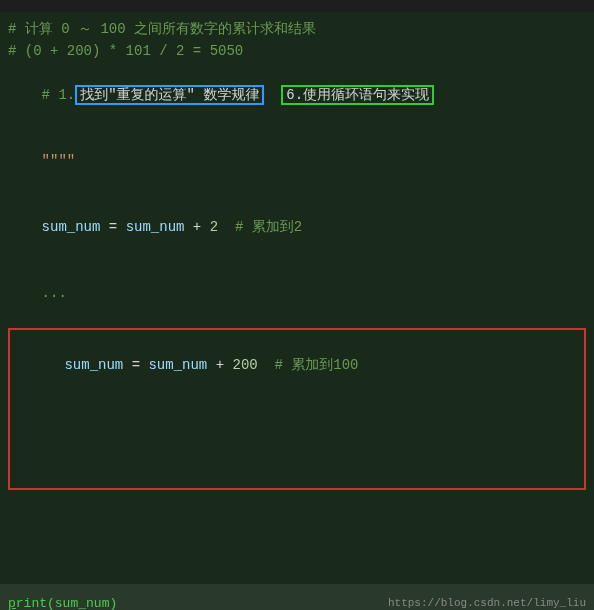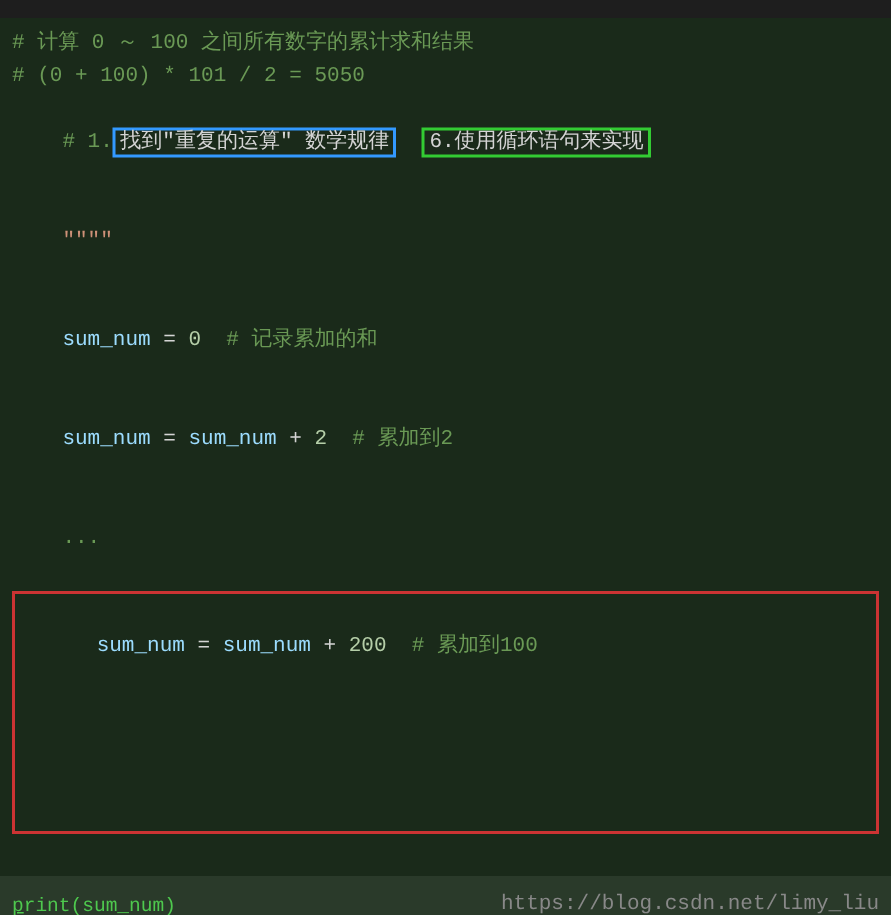--- a/index.html
+++ b/index.html
@@ -53,43 +53,40 @@
       left: 0;
       right: 0;
       height: 38px;
       background: #2a3a2a;
       display: flex;
       align-items: center;
       justify-content: space-between;
       padding: 0 8px;
     }
     .bottom-left { color: #4ec94e; font-size: 13px; }
-    .bottom-right { color: #888; font-size: 14px; }
+    .bottom-right { color: #888; font-size: 11px; }
     .p-underline { text-decoration: underline; color: #4ec94e; }
     .header-line { line-height: 22px; white-space: pre; color: #6a9955; }
   </style>
 </head>
 <body>
 
 <div class="code-container">
 
   <div class="header-line"># 计算 0 ～ 100 之间所有数字的累计求和结果</div>
-  <div class="header-line"># (0 + 100) * 101 / 2 = 5050</div>
+  <div class="header-line"># (0 + 200) * 101 / 2 = 5050</div>
 
   <div class="line">
     <span class="comment"># 1.</span><span class="blue-box">找到"重复的运算" 数学规律</span><span class="comment">  </span><span class="green-box">6.使用循环语句来实现</span>
   </div>
 
   <div class="line">
     <span class="string">""""</span>
   </div>
 
-  <div class="line">
-    <span class="variable">sum_num</span><span> = </span><span class="number">0</span><span class="comment">  # 记录累加的和</span>
-  </div>
   <div class="line">
     <span class="variable">sum_num</span><span> = </span><span class="variable">sum_num</span><span> + </span><span class="number">2</span><span class="comment">  # 累加到2</span>
   </div>
   <div class="line">
     <span class="comment">...</span>
   </div>
 
   <div class="red-block">
     <div class="line">
       <span class="variable">sum_num</span><span> = </span><span class="variable">sum_num</span><span> + </span><span class="number">200</span><span class="comment">  # 累加到100</span>

